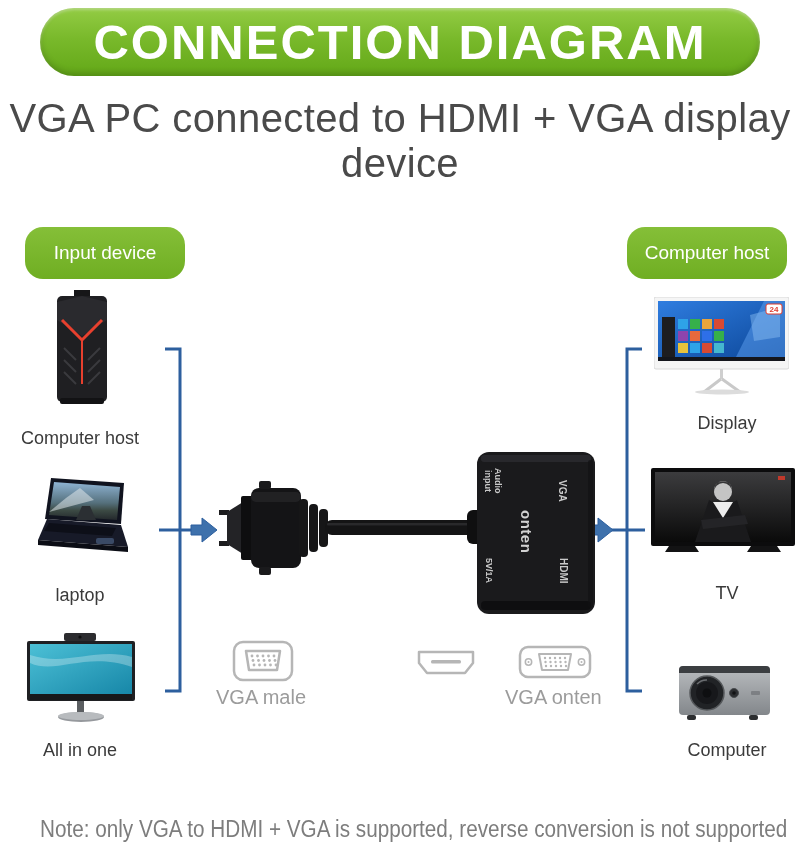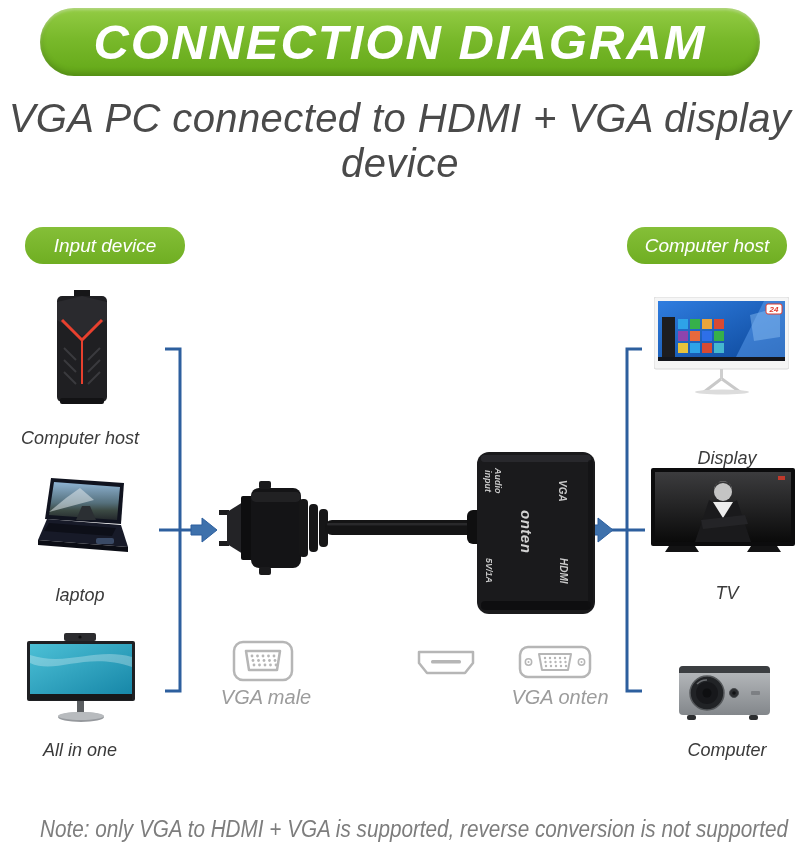--- a/index.html
+++ b/index.html
@@ -1,32 +1,32 @@
 <!DOCTYPE html>
 <html><head>
 <meta charset="utf-8">
 <style>
   html,body{margin:0;padding:0;background:#ffffff;}
   body{font-family:"Liberation Sans", sans-serif;}
-  .canvas{position:relative;width:800px;height:849px;background:#fff;overflow:hidden;font-style:italic;}
+  .canvas{position:relative;width:800px;height:849px;background:#fff;overflow:hidden;}
   .abs{position:absolute;}
   .banner{
     left:40px;top:8px;width:720px;height:68px;border-radius:36px;
     background:linear-gradient(180deg,#93cc44 0%,#79b92b 45%,#63a818 100%);
     box-shadow:inset 0 -3px 6px rgba(0,0,0,.18), inset 0 2px 3px rgba(255,255,255,.35);
     display:flex;align-items:center;justify-content:center;
   }
   .banner-text{color:#ffffff;font-size:49px;font-weight:bold;letter-spacing:2px;white-space:nowrap;}
   .subtitle{left:0;top:96px;width:800px;text-align:center;color:#4a4a4a;font-size:40px;letter-spacing:.4px;}
   .pill{
-    height:37px;border-radius:18px;background:linear-gradient(180deg,#85bf38,#6fae22);
+    height:52px;border-radius:18px;background:linear-gradient(180deg,#85bf38,#6fae22);
     color:#fff;font-size:19px;display:flex;align-items:center;justify-content:center;white-space:nowrap;
   }
   .dev-label{width:140px;text-align:center;color:#3a3a3a;font-size:18px;}
-  .conn-label{text-align:center;color:#9c9c9c;font-size:20px;}
+  .conn-label{text-align:left;color:#9c9c9c;font-size:20px;}
   .note{left:0;top:816px;width:800px;text-align:center;color:#7d7d7d;font-size:23px;
         white-space:nowrap;transform:scaleX(.90);transform-origin:50% 50%;}
   .vtext{writing-mode:vertical-rl;text-align:center;color:#c9c9c9;}
   svg{display:block;}
 </style>
 </head>
 <body>
 
 <div class="canvas">
 
@@ -134,21 +134,21 @@
       <rect x="48" y="46" width="10" height="10" fill="#d84a33"></rect>
         <rect x="60" y="46" width="10" height="10" fill="#45b8cf"></rect>
     </g>
     <rect x="4" y="60" width="127" height="4" fill="#14161c"></rect>
     <rect x="112" y="7" width="16" height="10" rx="2" fill="#ffffff" stroke="#e03c2f"></rect>
     <text x="120" y="15" font-size="8" font-weight="bold" fill="#e03c2f" text-anchor="middle">24</text>
     <rect x="66" y="72" width="3" height="10" fill="#cfcfcf"></rect>
     <path d="M67,82 L50,95 M68,82 L86,95" stroke="#c9c9c9" stroke-width="3" fill="none"></path>
     <ellipse cx="68" cy="95" rx="27" ry="2.5" fill="#dcdcdc"></ellipse>
   </svg>
-  <div class="abs dev-label" style="left:657px;top:448px;">Display</div>
+  <div class="abs dev-label" style="left:657px;top:413px;">Display</div>
 
   <svg class="abs" style="left:651px;top:468px;" width="144" height="92" viewBox="0 0 144 92">
     <defs>
       <linearGradient id="tvscr" x1="0" y1="0" x2="0" y2="1">
         <stop offset="0" stop-color="#3c3c3e"></stop>
           <stop offset="1" stop-color="#0a0a0a"></stop>
       </linearGradient>
     </defs>
     <rect x="0" y="0" width="144" height="78" rx="2" fill="#0c0c0d"></rect>
     <rect x="4" y="4" width="136" height="70" fill="url(#tvscr)"></rect>

